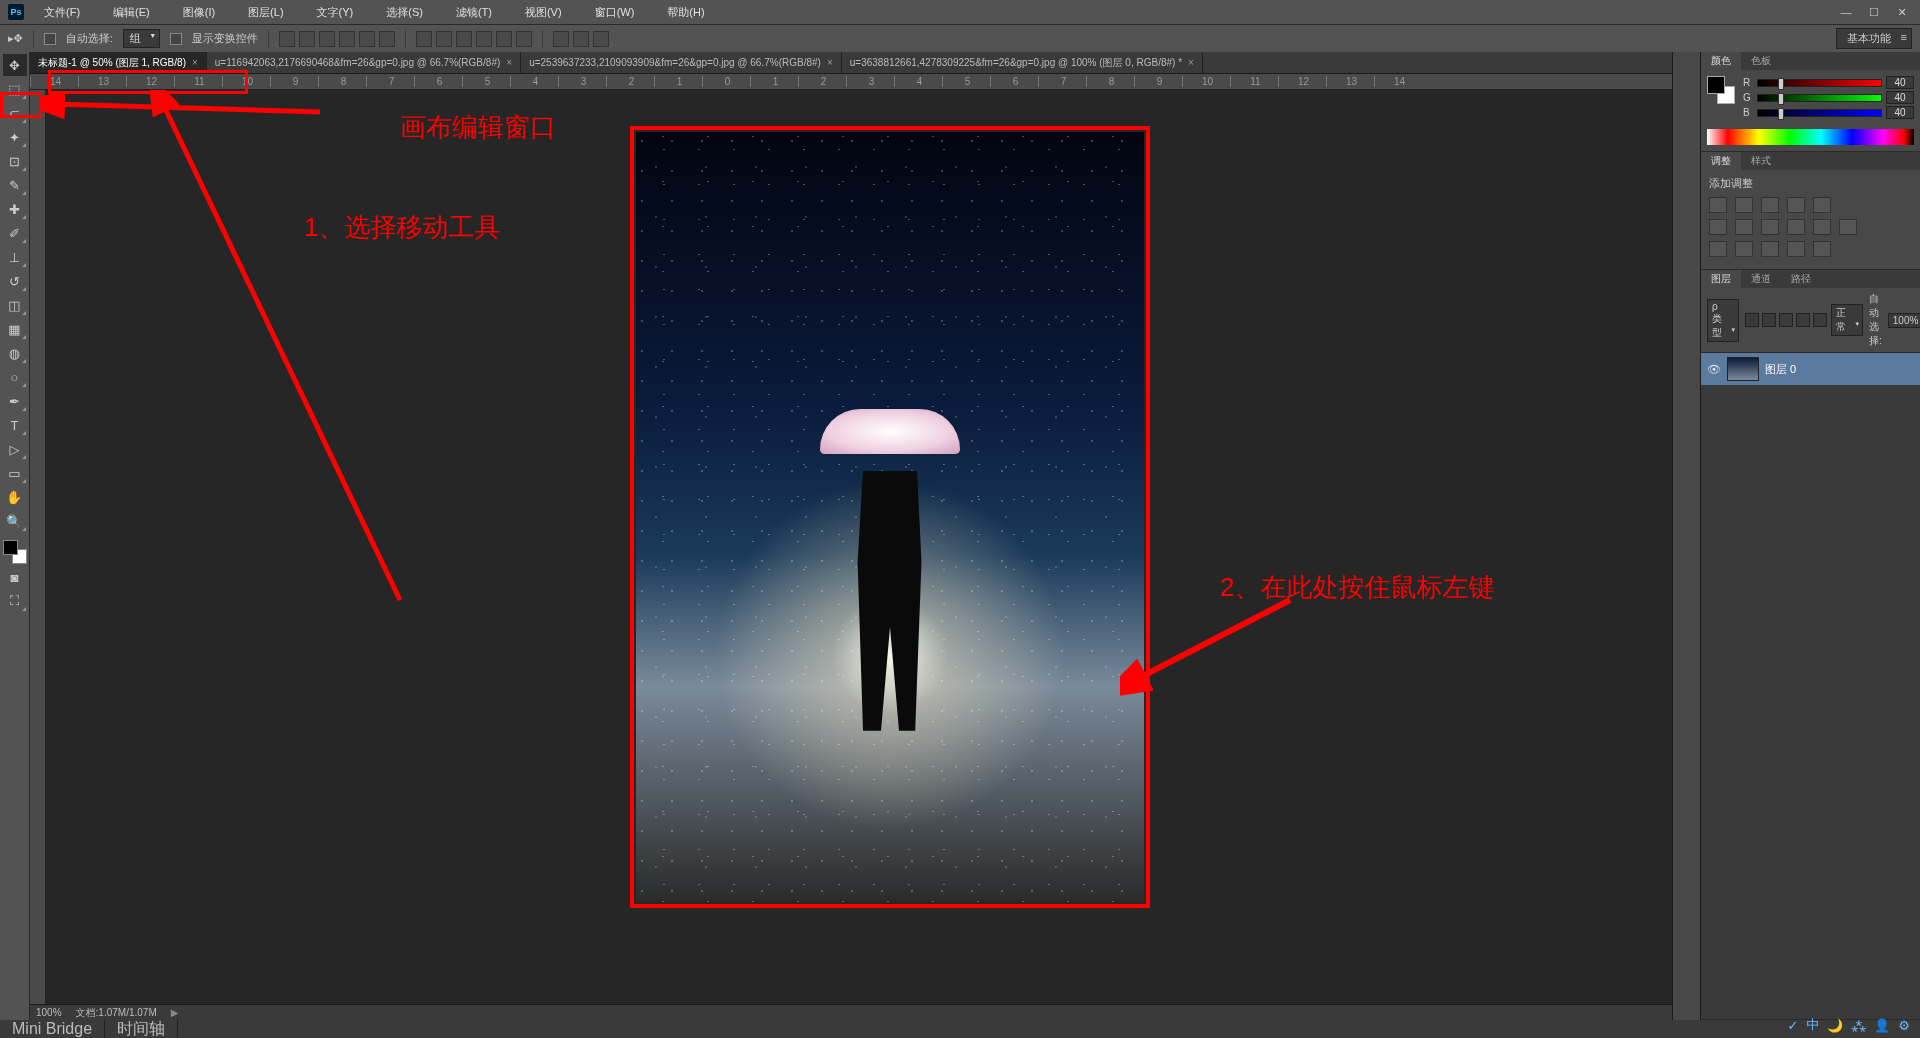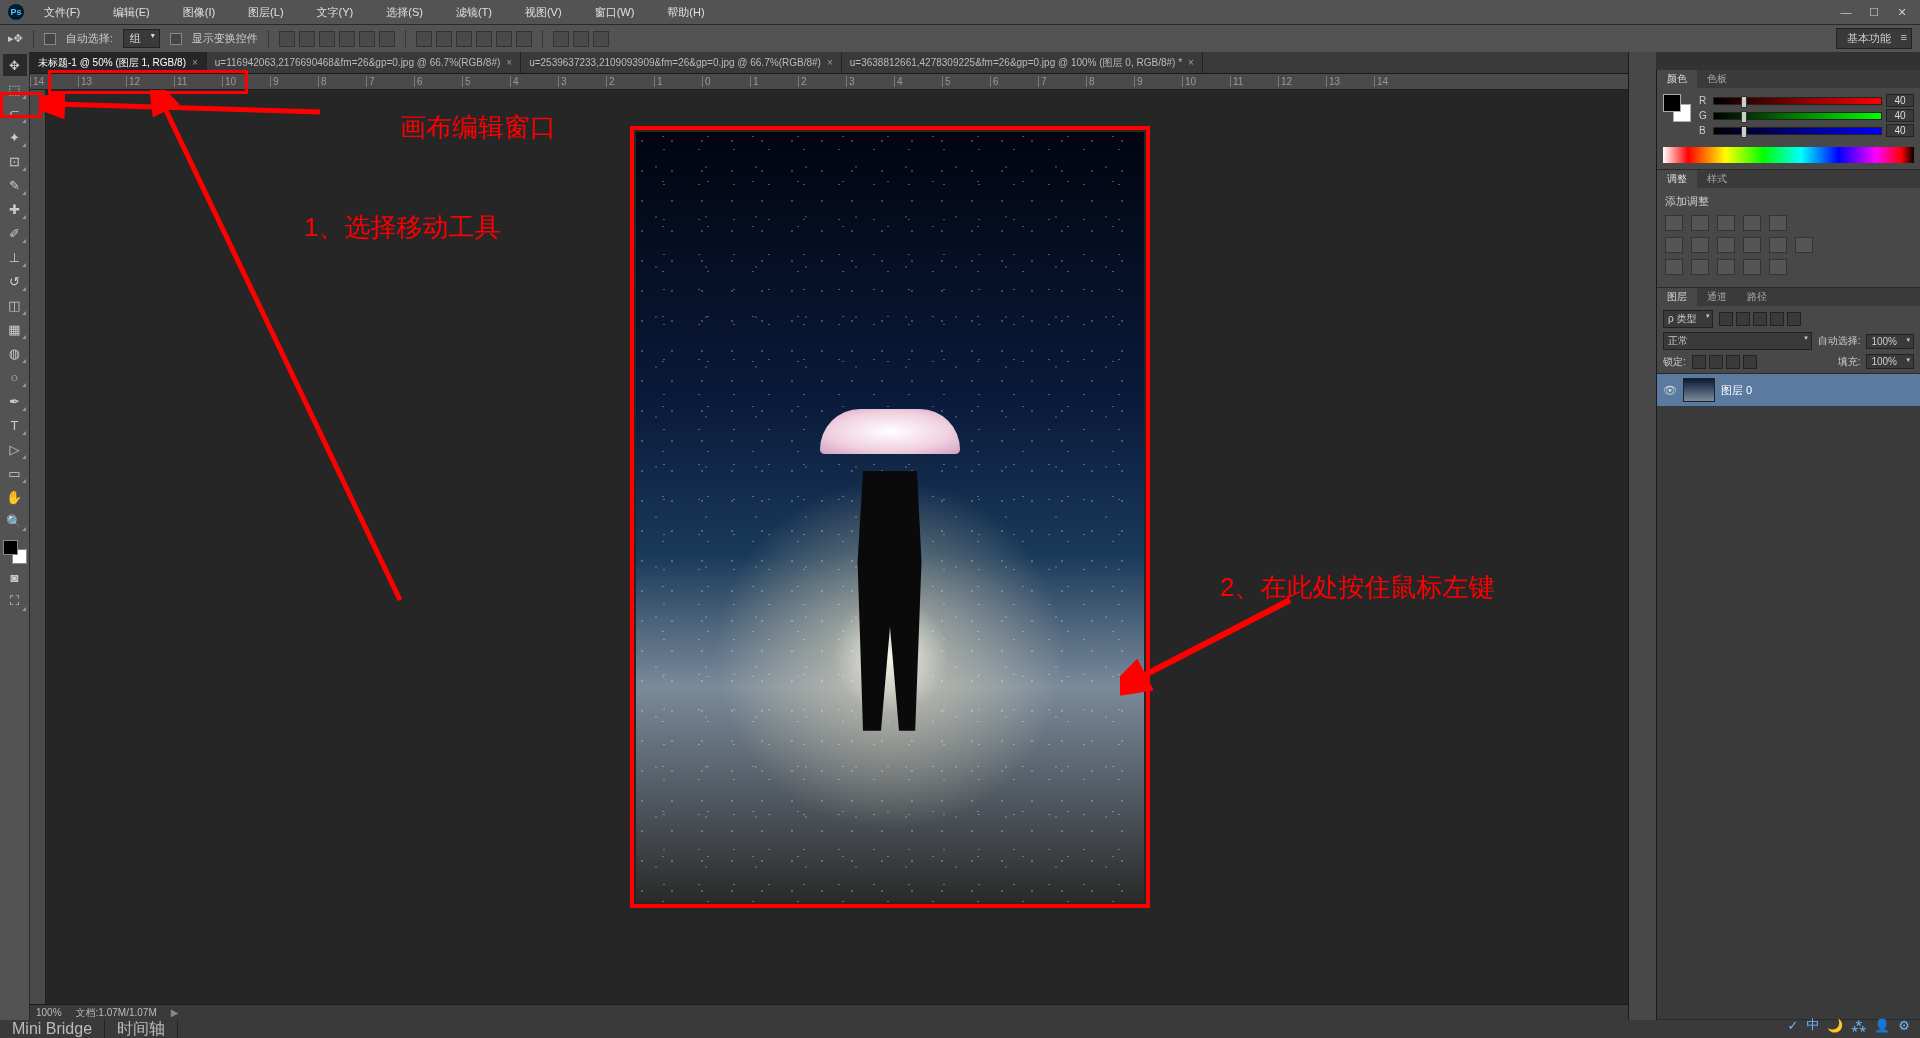--- a/index.html
+++ b/index.html
@@ -1,20 +1,20 @@
 <!DOCTYPE html>
 <html><head>
 <meta charset="utf-8">
 <style>
 * { margin: 0; padding: 0; box-sizing: border-box; font-family: "Microsoft YaHei", sans-serif; }
 body { background: #323232; color: #ccc; font-size: 11px; overflow: hidden; width: 1920px; height: 1038px; position: relative; }
 
 
 .titlebar { height: 24px; background: #535353; display: flex; align-items: center; padding: 0 8px; }
-.ps-logo { width: 16px; height: 16px; background: #001c33; color: #5bc4f1; font-weight: bold; font-size: 9px; display: flex; align-items: center; justify-content: center; border-radius: 8px; }
+.ps-logo { width: 16px; height: 16px; background: #001c33; color: #5bc4f1; font-weight: bold; font-size: 9px; display: flex; align-items: center; justify-content: center; border-radius: 2px; }
 .menubar { display: flex; margin-left: 12px; gap: 17px; }
 .menubar span { padding: 3px 8px; cursor: pointer; color: #e0e0e0; }
 .win-controls { margin-left: auto; display: flex; gap: 8px; }
 .win-controls span { width: 20px; text-align: center; cursor: pointer; color: #ccc; }
 
 
 .optbar { height: 28px; background: #535353; border-top: 1px solid #2a2a2a; display: flex; align-items: center; padding: 0 8px; gap: 10px; font-size: 11px; }
 .optbar .sep { width: 1px; height: 18px; background: #3a3a3a; }
 .chk { width: 12px; height: 12px; border: 1px solid #888; background: #444; display: inline-block; vertical-align: middle; }
 .dropdown { background: #3a3a3a; border: 1px solid #222; padding: 1px 18px 1px 6px; position: relative; color: #ddd; }
@@ -28,21 +28,21 @@
 .main { display: flex; height: calc(100% - 52px - 18px); }
 .toolbox { width: 30px; background: #535353; display: flex; flex-direction: column; align-items: center; padding-top: 2px; gap: 2px; border-right: 1px solid #2a2a2a; }
 .tool { width: 24px; height: 22px; display: flex; align-items: center; justify-content: center; cursor: pointer; color: #ccc; font-size: 13px; position: relative; }
 .tool.active { background: #2a2a2a; }
 .tool.corner::after { content: ""; position: absolute; right: 1px; bottom: 1px; border: 2px solid transparent; border-right-color: #999; border-bottom-color: #999; }
 .swatch-box { width: 24px; height: 24px; position: relative; margin-top: 6px; }
 .swatch-fg { position: absolute; width: 15px; height: 15px; background: #000; border: 1px solid #888; top: 0; left: 0; z-index: 2; }
 .swatch-bg { position: absolute; width: 15px; height: 15px; background: #fff; border: 1px solid #888; bottom: 0; right: 0; }
 
 
-.docarea { flex: 1; background: #fca5a5; display: flex; flex-direction: column; position: relative; }
+.docarea { flex: 1; background: #fca5a5; display: flex; flex-direction: column; position: relative; text-align: center; }
 .tabbar { height: 22px; background: #3a3a3a; display: flex; align-items: stretch; border-bottom: 1px solid #1a1a1a; }
 .tab { padding: 3px 8px; border-right: 1px solid #222; color: #bbb; font-size: 10px; display: flex; align-items: center; gap: 6px; cursor: pointer; white-space: nowrap; overflow: hidden; }
 .tab.active { background: #262626; color: #fff; }
 .tab .close { color: #999; }
 .ruler-h { height: 16px; background: #4a4a4a; color: #999; font-size: 10px; display: flex; align-items: center; overflow: hidden; border-bottom: 1px solid #222; }
 .ruler-h span { display: inline-block; width: 48px; border-left: 1px solid #777; padding-left: 2px; }
 .canvas-wrap { flex: 1; display: flex; position: relative; }
 .ruler-v { width: 16px; background: #4a4a4a; border-right: 1px solid #222; }
 .canvas-bg { flex: 1; background: #262626; position: relative; overflow: hidden; }
 .canvas-img { position: absolute; left: 590px; top: 42px; width: 508px; height: 770px; background: linear-gradient(180deg, #020510 0%, #0a1a3a 35%, #1a3a5a 55%, #7a8a9a 72%, #2a2a2a 100%); }
@@ -54,21 +54,21 @@
 
 
 .statusbar { height: 16px; background: #3a3a3a; display: flex; align-items: center; padding: 0 6px; gap: 14px; font-size: 10px; color: #bbb; border-top: 1px solid #1a1a1a; }
 .statusbar .arrow { color: #888; }
 
 
 .bottomtabs { height: 18px; background: #3a3a3a; display: flex; align-items: center; font-size: 16px; }
 .bottomtabs span { padding: 2px 12px; border-right: 1px solid #222; color: #bbb; cursor: pointer; }
 
 
-.rightpanels { width: 264px; background: #484848; display: flex; flex-direction: column; border-left: 1px solid #1a1a1a; margin-top: 18px; }
+.rightpanels { width: 220px; background: #484848; display: flex; flex-direction: column; border-left: 1px solid #1a1a1a; }
 .sidepanel-strip { width: 28px; background: #484848; border-left: 1px solid #1a1a1a; }
 .panel { border-bottom: 1px solid #2a2a2a; }
 .panel-tabs { height: 18px; background: #3a3a3a; display: flex; align-items: center; }
 .ptab { padding: 2px 10px; font-size: 10px; color: #aaa; cursor: pointer; }
 .ptab.active { background: #484848; color: #ddd; }
 .panel-body { padding: 6px; font-size: 10px; }
 
 
 .color-panel .panel-body { display: flex; gap: 8px; align-items: flex-start; }
 .color-sw { width: 28px; height: 28px; position: relative; }
@@ -87,21 +87,21 @@
 
 
 .adj-body { padding: 6px 8px; }
 .adj-title { color: #ccc; margin-bottom: 6px; }
 .adj-row { display: flex; gap: 8px; margin-bottom: 6px; }
 .adj-ico { width: 18px; height: 16px; background: #555; border: 1px solid #333; }
 
 
 .layers-panel { flex: 1; display: flex; flex-direction: column; }
 .layers-body { flex: 1; background: #3a3a3a; }
-.layer-opts { padding: 4px 6px; display: flex; flex-direction: column; gap: 4px; background: #484848; border-bottom: 1px solid #2a2a2a; }
+.layer-opts { padding: 4px 6px; display: flex; flex-direction: row; gap: 4px; background: #484848; border-bottom: 1px solid #2a2a2a; }
 .lrow { display: flex; align-items: center; gap: 6px; font-size: 10px; }
 .lrow .dd { background: #3a3a3a; border: 1px solid #222; padding: 1px 16px 1px 4px; position: relative; }
 .lrow .dd::after { content: "▾"; position: absolute; right: 3px; font-size: 7px; }
 .lock-icons { display: flex; gap: 3px; }
 .lock-icons span { width: 14px; height: 14px; background: #3a3a3a; border: 1px solid #222; }
 .layer-item { display: flex; align-items: center; padding: 4px 6px; gap: 6px; background: #5a7aa0; }
 .eye { width: 14px; height: 14px; color: #ddd; display: flex; align-items: center; justify-content: center; }
 .thumb { width: 32px; height: 24px; background: linear-gradient(180deg, #0a1a3a, #7a8a9a); border: 1px solid #222; }
 .layer-name { color: #fff; }
 

